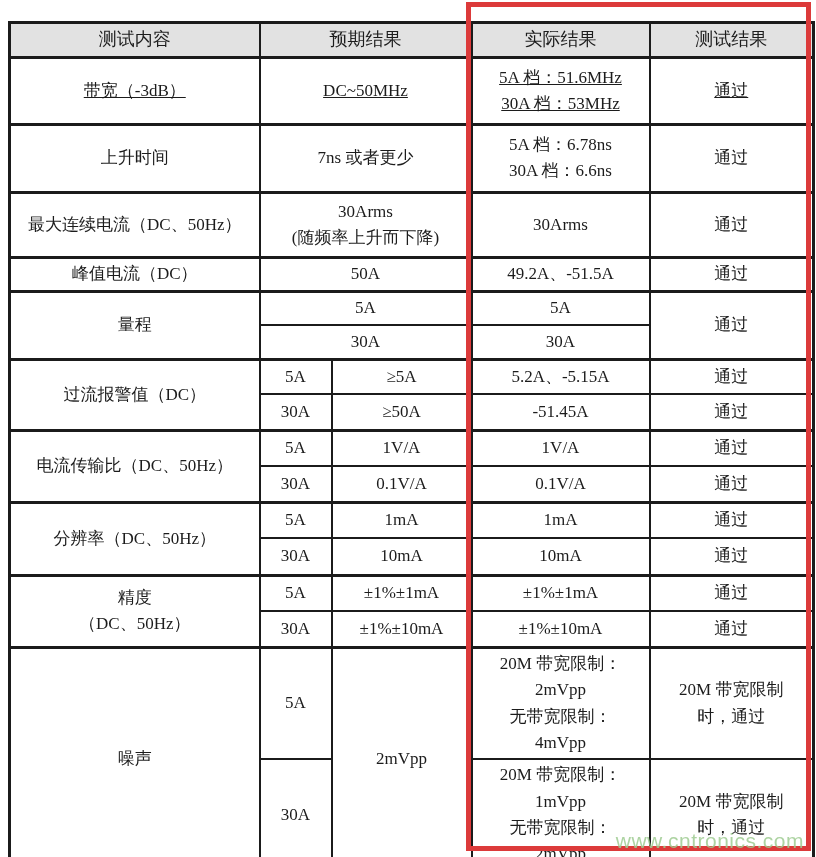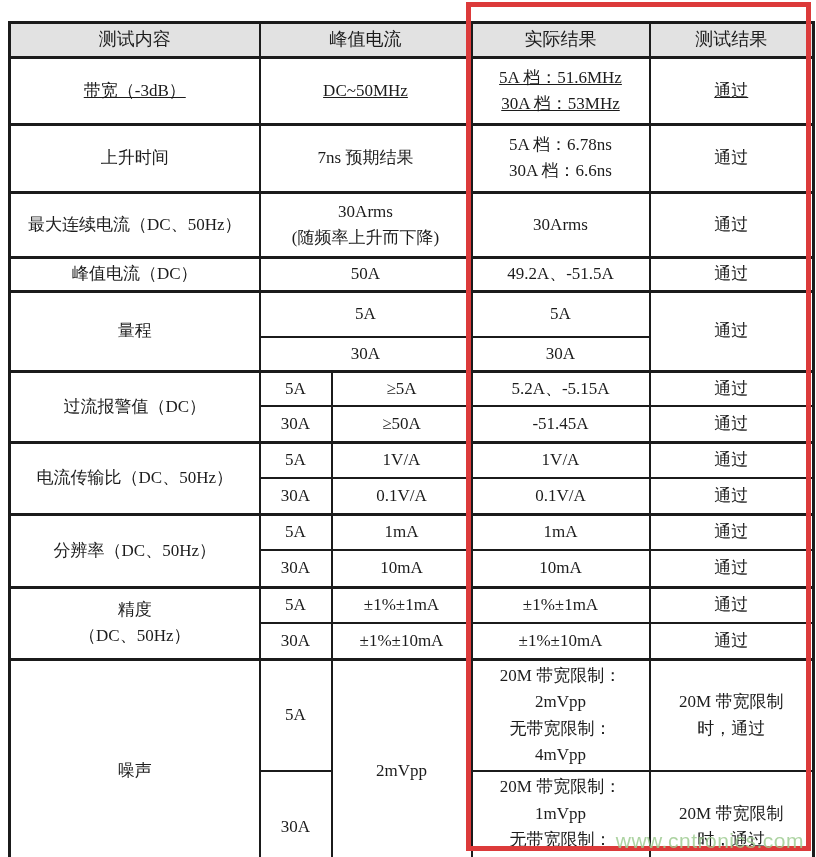--- a/index.html
+++ b/index.html
@@ -68,51 +68,51 @@
     <colgroup>
         <col style="width: 250px;">
         <col style="width: 72px;">
         <col style="width: 140px;">
         <col style="width: 178px;">
         <col style="width: 164px;">
       </colgroup>
     <thead>
         <tr>
           <th colspan="1">测试内容</th>
-          <th colspan="2">峰值电流</th>
+          <th colspan="2">预期结果</th>
           <th colspan="1">实际结果</th>
           <th colspan="1">测试结果</th>
         </tr>
       </thead>
     <tbody>
         <tr style="height: 67px; text-decoration: underline;">
           <td>带宽（-3dB）</td>
           <td colspan="2">DC~50MHz</td>
           <td>5A 档：51.6MHz<br>30A 档：53MHz</td>
           <td>通过</td>
         </tr>
         <tr class="g" style="height: 68px;">
           <td>上升时间</td>
-          <td colspan="2">7ns 预期结果</td>
+          <td colspan="2">7ns 或者更少</td>
           <td>5A 档：6.78ns<br>30A 档：6.6ns</td>
           <td>通过</td>
         </tr>
         <tr class="g" style="height: 65px; margin-top: 20px;">
           <td>最大连续电流（DC、50Hz）</td>
           <td colspan="2">30Arms<br>(随频率上升而下降)</td>
           <td>30Arms</td>
           <td>通过</td>
         </tr>
         <tr class="g" style="height: 34px;">
           <td>峰值电流（DC）</td>
           <td colspan="2">50A</td>
           <td>49.2A、-51.5A</td>
           <td>通过</td>
         </tr>
-        <tr class="g" style="height: 46px;">
+        <tr class="g" style="height: 34px;">
           <td rowspan="2">量程</td>
           <td colspan="2">5A</td>
           <td>5A</td>
           <td rowspan="2">通过</td>
         </tr>
         <tr style="height: 34px;">
           <td colspan="2">30A</td>
           <td>30A</td>
         </tr>
         <tr class="g" style="height: 35px;">

